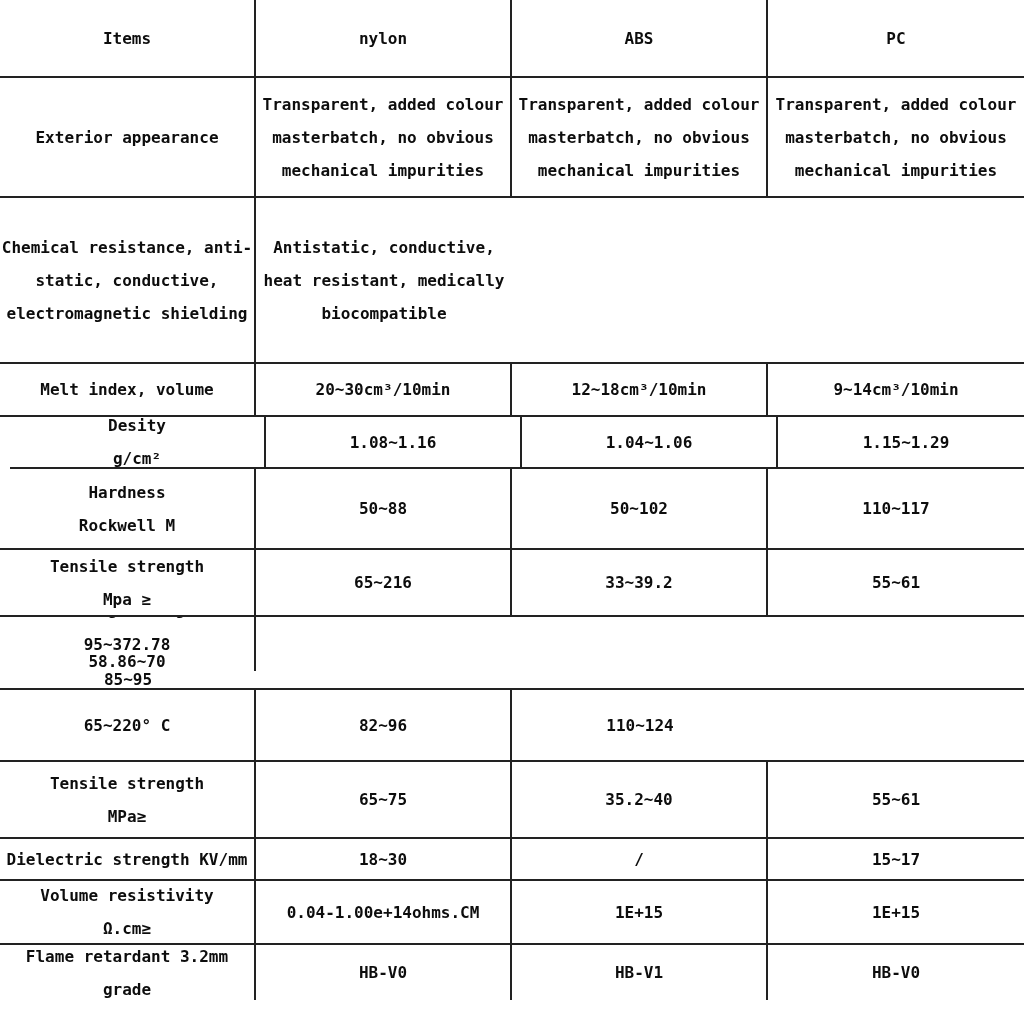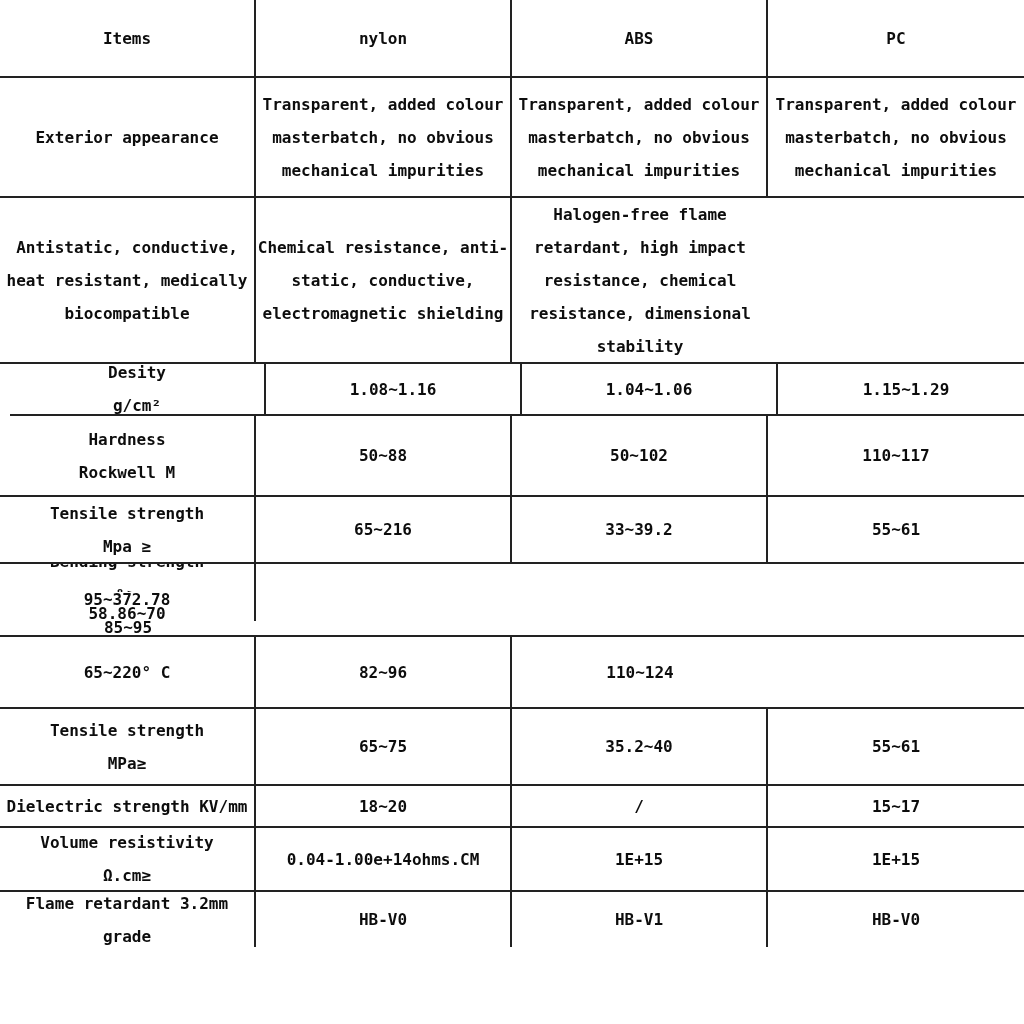--- a/index.html
+++ b/index.html
@@ -29,21 +29,21 @@
     width: 25%;
     box-sizing: border-box;
     border-right: 2px solid #222222;
     display: flex;
     align-items: center;
     justify-content: center;
     text-align: center;
     white-space: pre-line;
     font-size: 16px;
     line-height: 33px;
-    padding: 0 1px;
+    padding: 8px 1px;
     overflow: hidden;
   }
   .tcell:last-child {
     border-right: none;
   }
   
   .r0  { height: 78px; }
   .r1  { height: 120px; }
   .r2  { height: 166px; }
   .r3  { height: 53px; }
@@ -76,33 +76,34 @@
 mechanical impurities</div>
     <div class="tcell">Transparent, added colour
 masterbatch, no obvious
 mechanical impurities</div>
     <div class="tcell">Transparent, added colour
 masterbatch, no obvious
 mechanical impurities</div>
   </div>
 
   <div class="trow r2">
+    <div class="tcell">Chemical resistance, anti-
+static, conductive,
+electromagnetic shielding</div>
     <div class="tcell">Antistatic, conductive,
 heat resistant, medically
 biocompatible</div>
-    <div class="tcell">Chemical resistance, anti-
-static, conductive,
-electromagnetic shielding</div>
-    <div class="tcell">Halogen-free flame
-retardant, high impact
-resistance, chemical
-resistance, dimensional
-stability</div>
   </div>
 
+  <div class="trow r3">
+    <div class="tcell">Melt index, volume</div>
+    <div class="tcell">20~30cm³/10min</div>
+    <div class="tcell">12~18cm³/10min</div>
+    <div class="tcell">9~14cm³/10min</div>
+  </div>
 
   <div class="trow r4">
     <div class="tcell">Desity
 g/cm²</div>
     <div class="tcell">1.08~1.16</div>
     <div class="tcell">1.04~1.06</div>
     <div class="tcell">1.15~1.29</div>
   </div>
 
   <div class="trow r5">
@@ -138,21 +139,21 @@
   <div class="trow r9">
     <div class="tcell">Tensile strength
 MPa≥</div>
     <div class="tcell">65~75</div>
     <div class="tcell">35.2~40</div>
     <div class="tcell">55~61</div>
   </div>
 
   <div class="trow r10">
     <div class="tcell">Dielectric strength KV/mm</div>
-    <div class="tcell">18~20</div>
+    <div class="tcell">18~30</div>
     <div class="tcell">/</div>
     <div class="tcell">15~17</div>
   </div>
 
   <div class="trow r11">
     <div class="tcell">Volume resistivity
 Ω.cm≥</div>
     <div class="tcell">0.04-1.00e+14ohms.CM</div>
     <div class="tcell">1E+15</div>
     <div class="tcell">1E+15</div>

